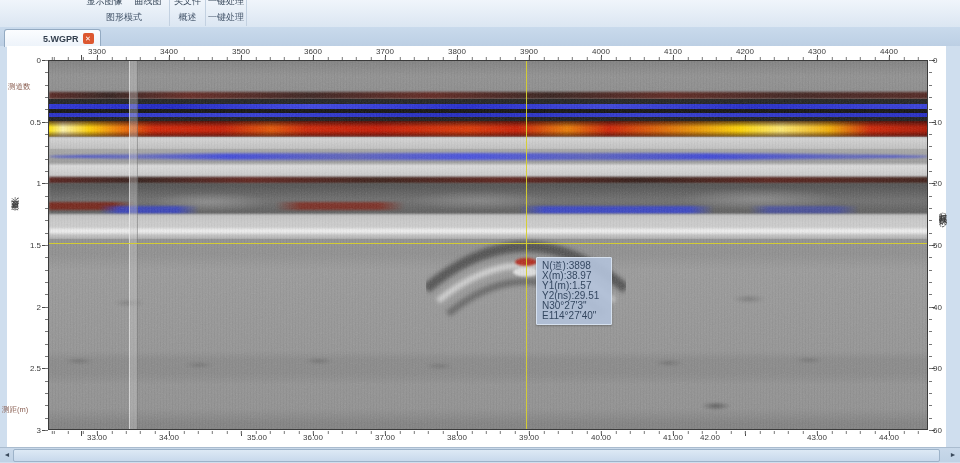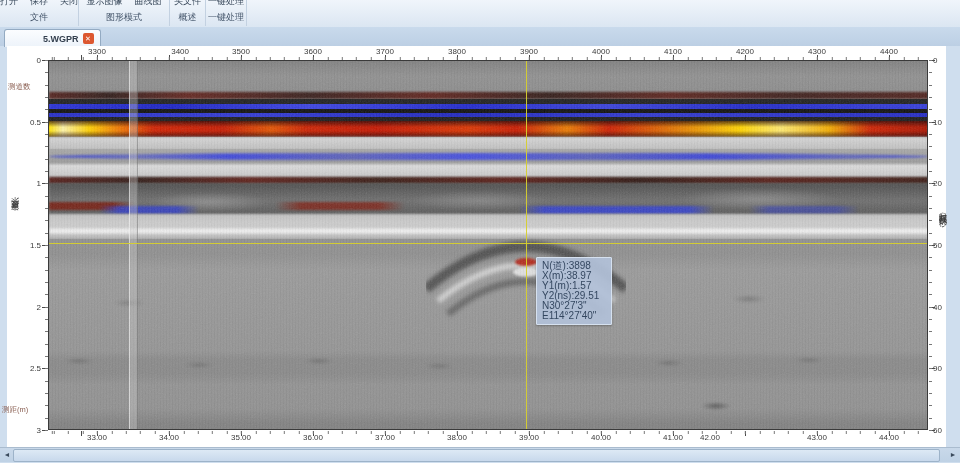--- a/index.html
+++ b/index.html
@@ -126,30 +126,20 @@
   .sb-arrow{position:absolute;top:0;width:12px;height:13px;font-size:7px;line-height:13px;
     text-align:center;color:#3a4a5c;cursor:pointer;}
   #sb-left{left:1px;}  #sb-right{right:1px;}
   #sb-thumb{position:absolute;left:13px;top:1px;width:925px;height:11px;border-radius:2px;
     background:linear-gradient(180deg,#dde9f5,#c8d9ec);border:1px solid #9db3c9;cursor:pointer;}
 </style>
 </head>
 <body>
 
 <div id="toolbar">
-    <div class="tb-group" style="left: 0px; width: 78px;">
-      <div class="tb-row1">
-        <span class="tb-btn">打开</span>
-        <span class="tb-btn">保存</span>
-        <span class="tb-btn">关闭</span>
-      </div>
-      <div class="tb-row2">
-        <span class="tb-grouplabel">文件</span>
-      </div>
-    </div>
     <div class="tb-group" style="left: 79px; width: 90px;">
       <div class="tb-row1">
         <span class="tb-btn">显示图像</span>
         <span class="tb-btn">曲线图</span>
       </div>
       <div class="tb-row2">
         <span class="tb-grouplabel">图形模式</span>
       </div>
     </div>
     <div class="tb-group" style="left: 170px; width: 35px;">
@@ -177,36 +167,36 @@
   </div>
 </div>
 
 <div id="chart-panel">
   <span id="corner-top" class="corner-label">测道数</span>
   <span id="left-axis-title" class="axis-title">深度标尺（米）</span>
   <span id="right-axis-title" class="axis-title">时间标尺（纳秒）</span>
 
   <div id="top-ticks" class="tick-host">
       <span class="tick" style="left: 29px; width: 40px;">3300</span>
-      <span class="tick" style="left: 101px; width: 40px; text-align: right;">3400</span>
+      <span class="tick" style="left: 101px; width: 40px;">3400</span>
       <span class="tick" style="left: 173px; width: 40px;">3500</span>
       <span class="tick" style="left: 245px; width: 40px;">3600</span>
       <span class="tick" style="left: 317px; width: 40px;">3700</span>
       <span class="tick" style="left: 389px; width: 40px;">3800</span>
       <span class="tick" style="left: 461px; width: 40px;">3900</span>
       <span class="tick" style="left: 533px; width: 40px;">4000</span>
       <span class="tick" style="left: 605px; width: 40px;">4100</span>
       <span class="tick" style="left: 677px; width: 40px;">4200</span>
       <span class="tick" style="left: 749px; width: 40px;">4300</span>
       <span class="tick" style="left: 821px; width: 40px;">4400</span>
     </div>
   <div id="bottom-ticks" class="tick-host">
       <span class="tick" style="left: 29px; width: 40px;">33.00</span>
       <span class="tick" style="left: 101px; width: 40px;">34.00</span>
-      <span class="tick" style="left: 173px; width: 40px;">35.00</span>
+      <span class="tick" style="left: 189px; width: 40px;">35.00</span>
       <span class="tick" style="left: 245px; width: 40px;">36.00</span>
       <span class="tick" style="left: 317px; width: 40px;">37.00</span>
       <span class="tick" style="left: 389px; width: 40px;">38.00</span>
       <span class="tick" style="left: 461px; width: 40px;">39.00</span>
       <span class="tick" style="left: 533px; width: 40px;">40.00</span>
       <span class="tick" style="left: 605px; width: 40px;">41.00</span>
       <span class="tick" style="left: 642px; width: 40px;">42.00</span>
       <span class="tick" style="left: 749px; width: 40px;">43.00</span>
       <span class="tick" style="left: 821px; width: 40px;">44.00</span>
     </div>

